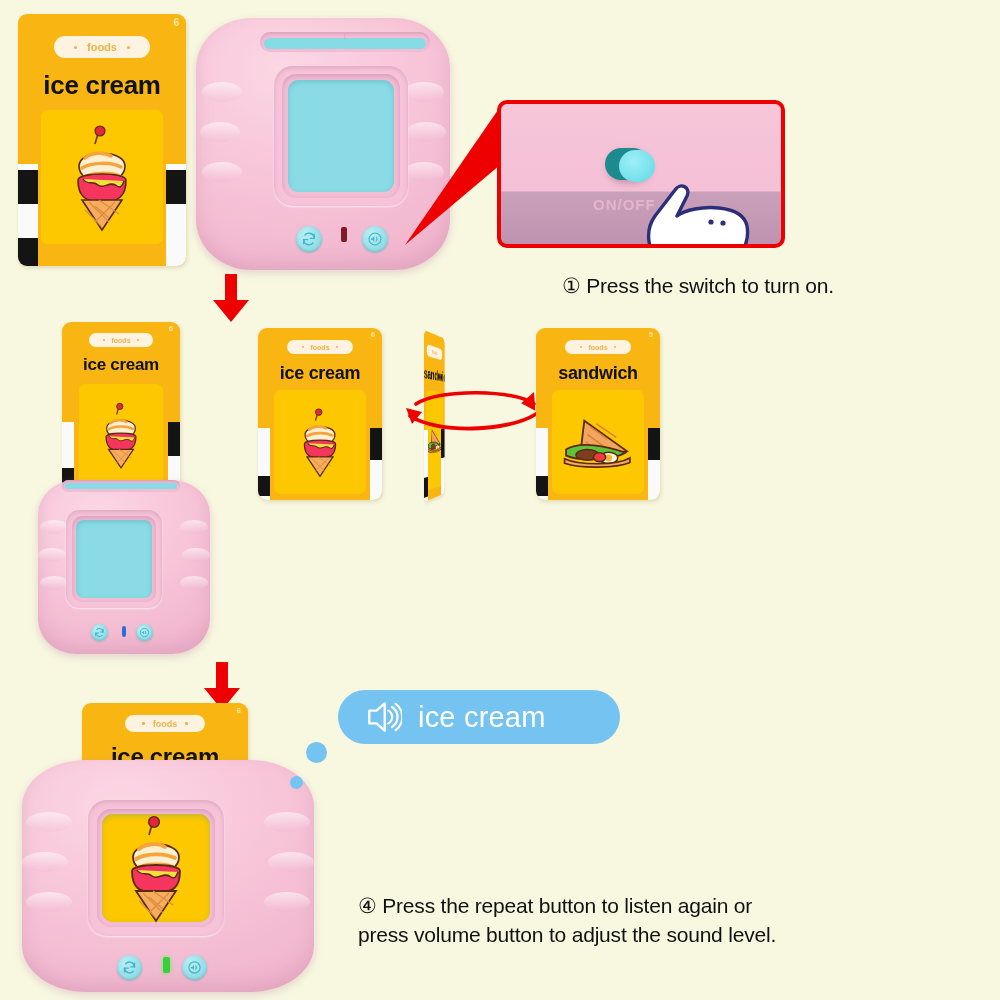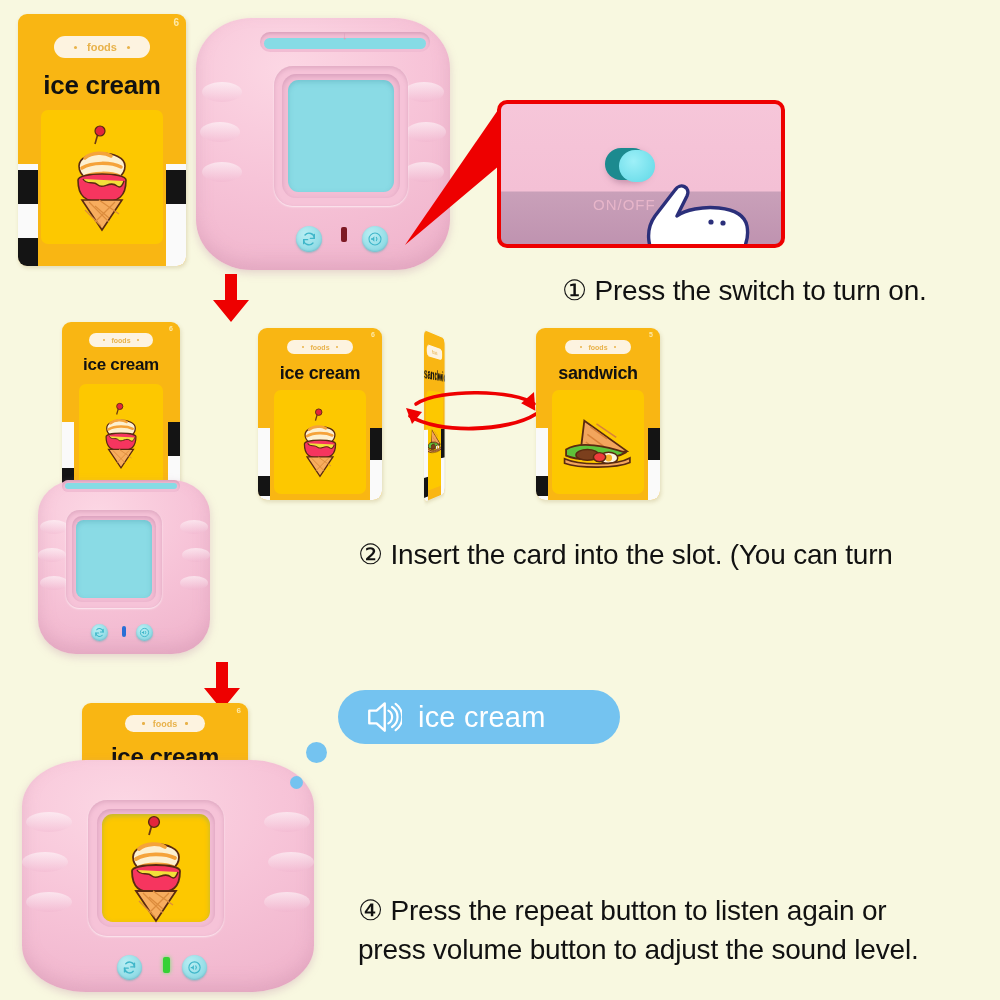--- a/index.html
+++ b/index.html
@@ -100,42 +100,42 @@
   .led { position: absolute; border-radius: 2px; }
 
   
   .callout {
     left: 497px; top: 100px; width: 288px; height: 148px;
     border: 4px solid #ee0000; border-radius: 10px; overflow: hidden;
     background: linear-gradient(180deg,#f6c6d9 0%, #f4c0d5 62%, #c9a0b9 63%, #bf93b0 100%);
   }
   .callout .onoff {
     position: absolute; left: 92px; top: 92px;
-    color: #e7b5c9; font-size: 15px; font-weight: 400; letter-spacing: 1px;
+    color: #e7b5c9; font-size: 15px; font-weight: 700; letter-spacing: 1px;
   }
   .sw-dark {
     position:absolute; left:104px; top:44px; width:44px; height:32px;
     background:#1c8a8f; border-radius:16px;
     box-shadow: 2px 3px 6px rgba(150,100,130,.5);
   }
   .sw-light {
     position:absolute; left:118px; top:46px; width:36px; height:32px;
     background: radial-gradient(circle at 40% 35%, #9ef0f8, #5fd8e6);
     border-radius: 18px;
   }
   .hand { position: absolute; left: 140px; top: 56px; }
 
   
   .arrow-down { position:absolute; }
 
   
   .step {
     position: absolute; color: #111;
     font-family: "Liberation Sans", sans-serif;
-    font-size: 28px; line-height: 1.38; letter-spacing: -0.2px;
+    font-size: 21px; line-height: 1.38; letter-spacing: -0.2px;
   }
 
   
   .sound-pill {
     left: 338px; top: 690px; width: 282px; height: 54px;
     background: #74c3f0; border-radius: 28px;
     display: flex; align-items: center; gap: 16px; padding-left: 24px;
   }
   .sound-pill .label { color:#fff; font-size: 29px; letter-spacing:.2px; }
   .bub { position:absolute; background:#74c3f0; border-radius:50%; }
@@ -380,21 +380,20 @@
     </div>
     <div class="mark" style="left:0; top:100px; width:12px; height:72px;">
       <i style="top:48px; height:20px;"></i>
     </div>
     <div class="mark" style="right:0; top:100px; width:12px; height:72px;">
       <i style="top:0px; height:32px;"></i>
     </div>
   </div>
 
   <div class="step" style="left:358px; top:536px; width:640px;">
-    <div>② Insert the card into the slot. (You can turn</div>
   </div>
 
   <svg class="abs arrow-down" style="left:196px; top:660px;" width="52" height="52" viewBox="0 0 52 52">
     <polygon points="20,2 32,2 32,28 44,28 26,50 8,28 20,28" fill="#ee0000"></polygon>
   </svg>
 
   <div class="card" style="left:82px; top:703px; width:166px; height:80px;">
     <span class="num" style="font-size:8px;">6</span>
     <div class="pill" style="top:12px; width:80px; height:17px; font-size:9px;">
       <span class="dot" style="width:2.4px;height:2.4px;"></span>

